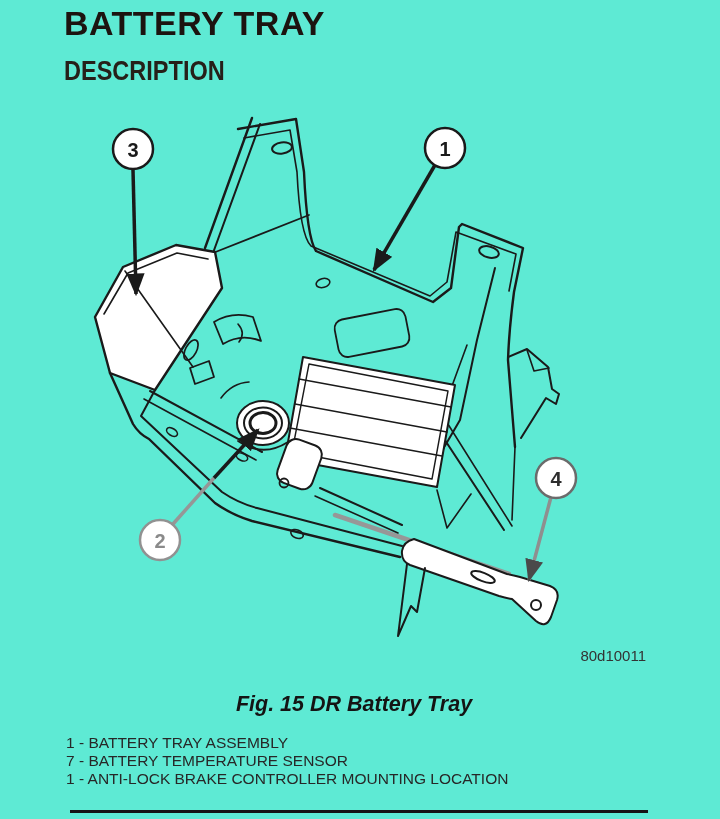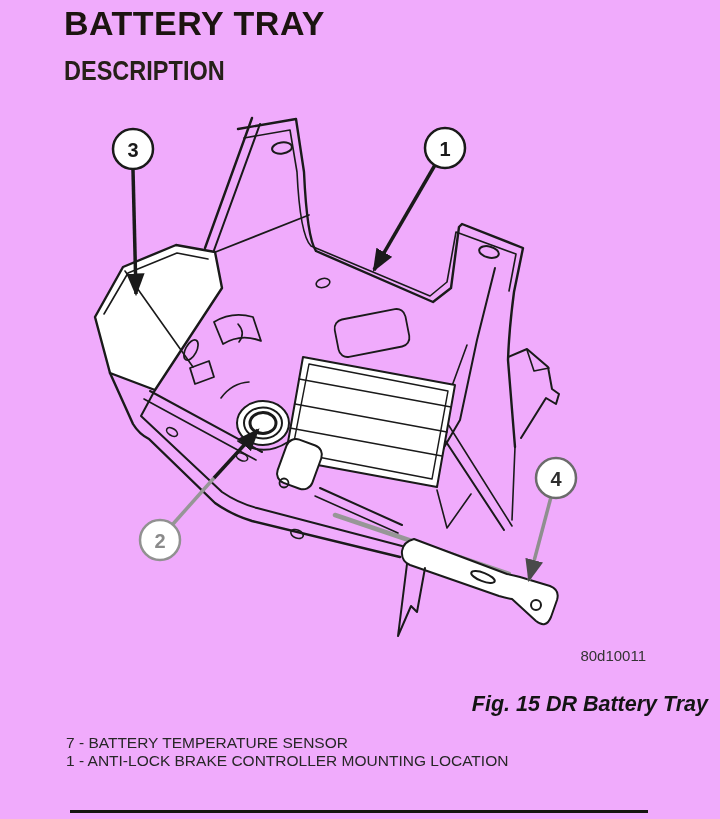--- a/index.html
+++ b/index.html
@@ -1,25 +1,25 @@
 <!DOCTYPE html>
 <html><head>
 <meta charset="utf-8">
 <style>
   html,body{margin:0;padding:0;background:#fff;}
-  .page{position:relative;width:720px;height:819px;background:#f0abfc;overflow:hidden;
+  .page{position:relative;width:720px;height:819px;background:#5eead4;overflow:hidden;
         font-family:"Liberation Sans","DejaVu Sans",sans-serif;color:#1a1a1a;}
   .h1{position:absolute;left:64px;top:4px;font-size:34px;font-weight:900;
       letter-spacing:.5px;color:#1c1410;white-space:nowrap;}
   .h2{position:absolute;left:64px;top:55px;font-size:28px;font-weight:700;color:#262019;
       transform:scaleX(.84);transform-origin:left top;white-space:nowrap;}
   .figure-svg{position:absolute;left:0;top:0;width:720px;height:819px;}
   .code{position:absolute;left:556px;top:647px;width:90px;text-align:right;
         font-size:15px;color:#333;}
-  .caption{position:absolute;left:0;top:692px;width:708px;text-align:right;
+  .caption{position:absolute;left:0;top:692px;width:708px;text-align:center;
            font-size:21.5px;font-weight:700;font-style:italic;color:#141414;}
   .legend{position:absolute;left:66px;top:734px;font-size:15.5px;line-height:18.2px;
           color:#272727;white-space:nowrap;}
   .rule{position:absolute;left:70px;top:810px;width:578px;height:2.5px;background:#151515;}
   .co-num{font-family:"Liberation Sans","DejaVu Sans",sans-serif;font-size:20px;font-weight:700;}
 </style>
 </head>
 <body>
 
 <div class="page">
@@ -132,18 +132,19 @@
       <circle cx="556" cy="478" r="20" fill="#ffffff" stroke="#6b6b6b" stroke-width="2.5"></circle>
       <text class="co-num" x="556" y="485.5" text-anchor="middle" fill="#2e2e2e">4</text>
     </g>
   </svg>
 
   <div class="code">80d10011</div>
 
   <div class="caption">Fig. 15 DR Battery Tray</div>
 
   <div class="legend">
+    <div>1 - BATTERY TRAY ASSEMBLY</div>
     <div>7 - BATTERY TEMPERATURE SENSOR</div>
     <div>1 - ANTI-LOCK BRAKE CONTROLLER MOUNTING LOCATION</div>
   </div>
 
   <div class="rule"></div>
 </div>
 
 </body></html>

